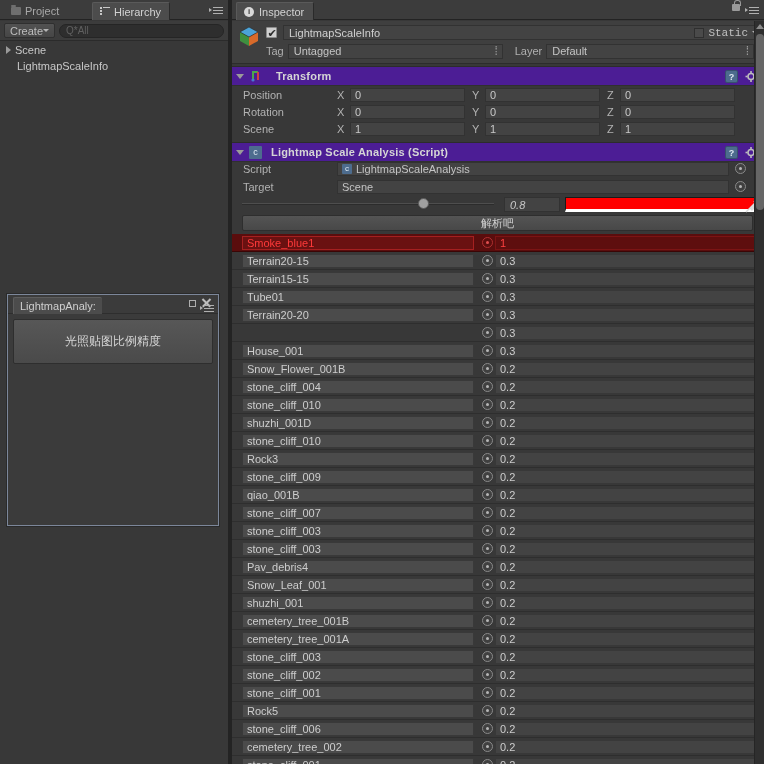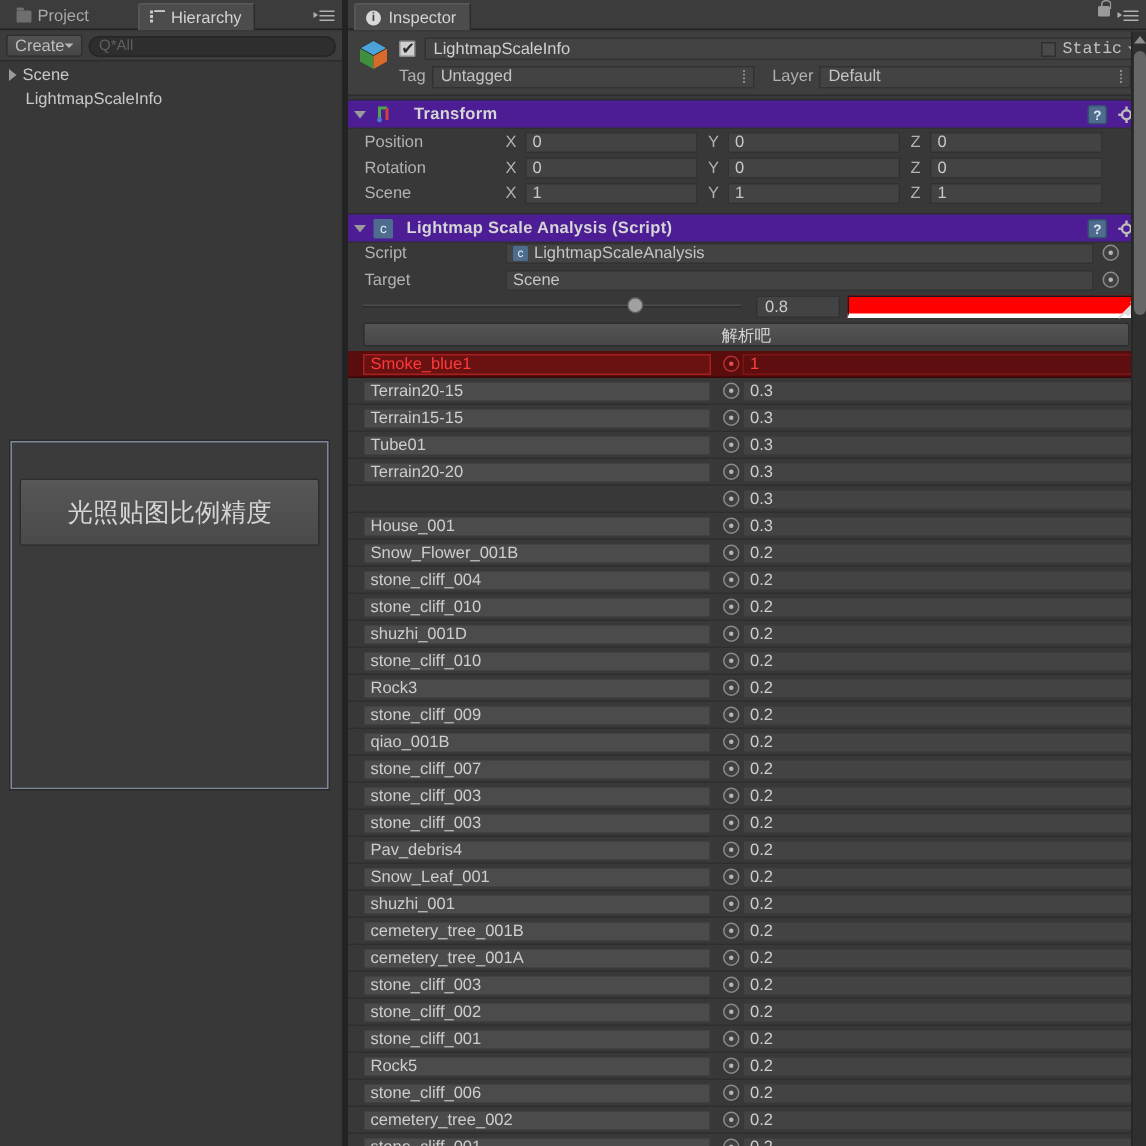--- a/index.html
+++ b/index.html
@@ -135,21 +135,21 @@
   .win-close::before, .win-close::after {
     content:""; position:absolute; left:0; top:4px; width:11px; height:1.6px; background:#bdbdbd;
   }
   .win-close::before { transform: rotate(45deg); }
   .win-close::after { transform: rotate(-45deg); }
   .float-body { position:absolute; left:0; top:19px; right:0; bottom:0; background:#3b3b3b; padding: 5px; }
   .big-btn {
     width: 100%; height: 45px;
     background: linear-gradient(#575757,#4a4a4a);
     border: 1px solid #2e2e2e; border-radius: 2px;
-    color: #d5d5d5; font-size: 17px;
+    color: #d5d5d5; font-size: 12px;
     display:flex; align-items:center; justify-content:center;
   }
 
   
   .inspector {
     position: absolute; left: 232px; top: 0; width: 532px; height: 764px;
     background: #383838;
   }
   .insp-tabbar {
     position:absolute; left:0; top:0; width:532px; height:20px;
@@ -259,21 +259,21 @@
   .radio-dot {
     width:11px; height:11px; border-radius:50%;
     border:1px solid #8a8a8a; background:#404040; position:relative; flex:0 0 auto;
   }
   .radio-dot::after {
     content:""; position:absolute; left:3px; top:3px; width:3px; height:3px;
     border-radius:50%; background:#b6b6b6;
   }
 
   
-  .slider-row { position:absolute; left:0; width:532px; height:20px; display:flex; align-items:center; }
+  .slider-row { position:absolute; left:0; width:532px; height:20px; display:flex; align-items:center;font-style:italic; }
   .slider-track {
     position:absolute; left:10px; top:9px; width:252px; height:2px;
     background:#2c2c2c; border-top:1px solid #4e4e4e;
   }
   .slider-knob {
     position:absolute; left:186px; top:4px; width:11px; height:11px; border-radius:50%;
     background:#a0a0a0; border:1px solid #5a5a5a;
   }
   .slider-value {
     position:absolute; left:272px; top:3px; width:56px; height:15px;
@@ -382,20 +382,32 @@
       <div class="hier-row">
         <span class="tri-right"></span>
         <span>Scene</span>
       </div>
       <div class="hier-row hier-indent">
         <span>LightmapScaleInfo</span>
       </div>
     </div>
 
     <div class="float-win">
+      <div class="float-titlebar">
+        <div class="float-tab">
+          <span>LightmapAnaly:</span>
+        </div>
+        <div class="win-min"></div>
+        <div class="win-close"></div>
+        <div class="panel-menu-ico" style="right:4px; top:7px;">
+          <i></i>
+            <i></i>
+            <i></i>
+        </div>
+      </div>
       <div class="float-body">
         <div class="big-btn">
           <span>光照贴图比例精度</span>
         </div>
       </div>
     </div>
   </div>
 
   <div class="divider-v"></div>
 

